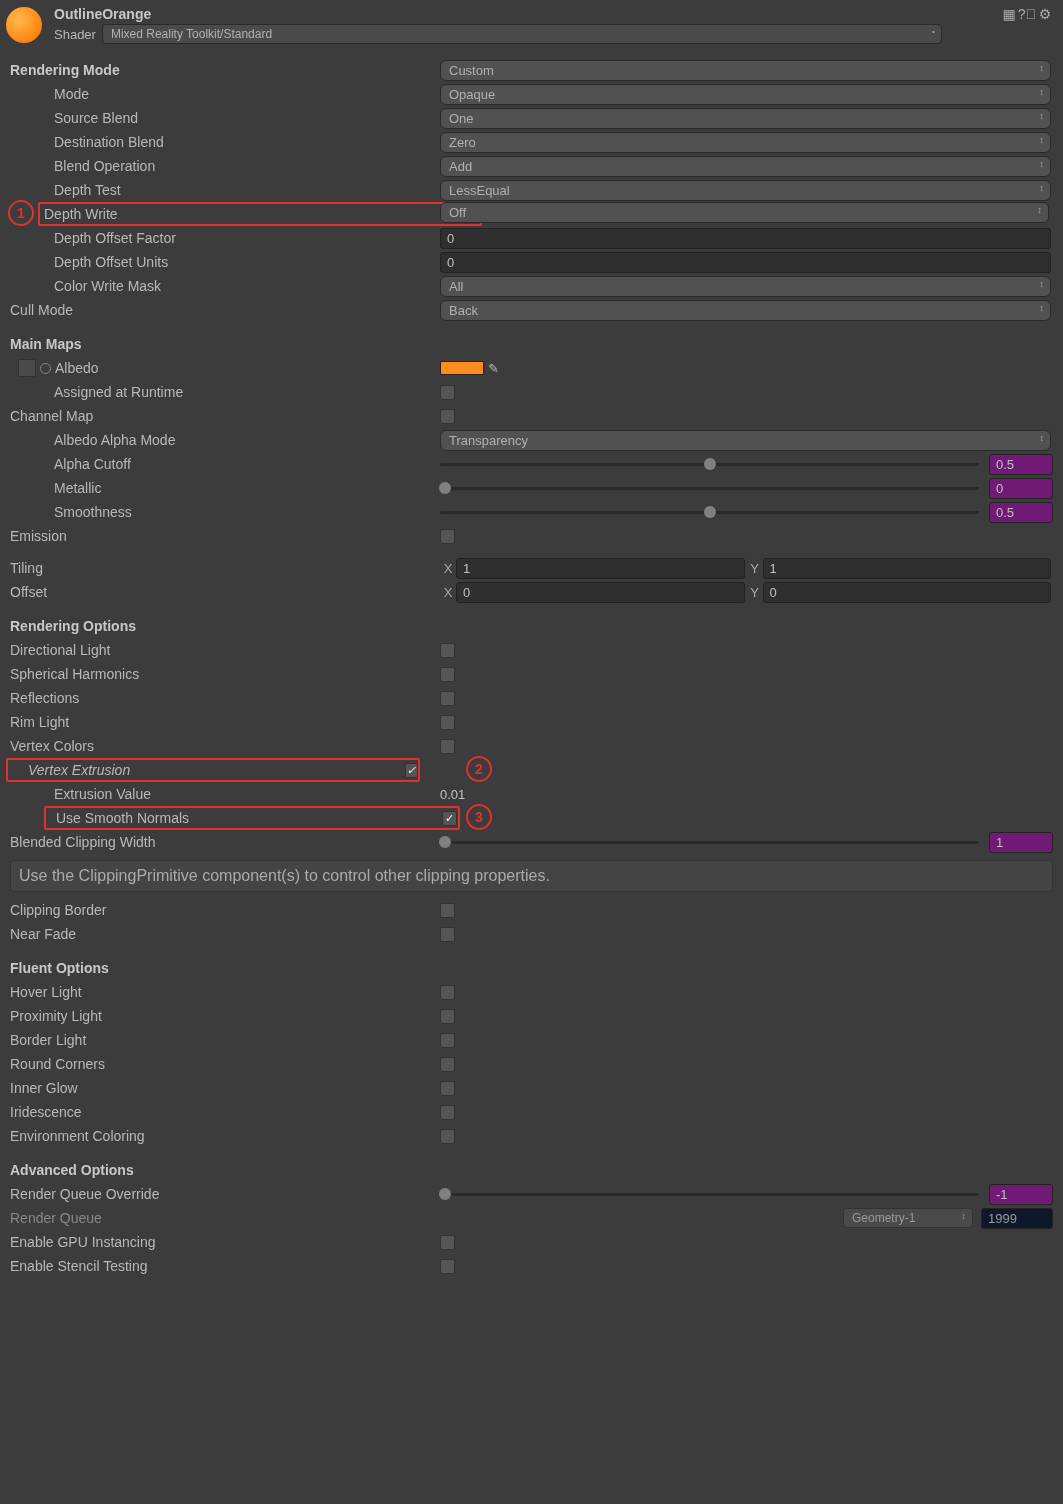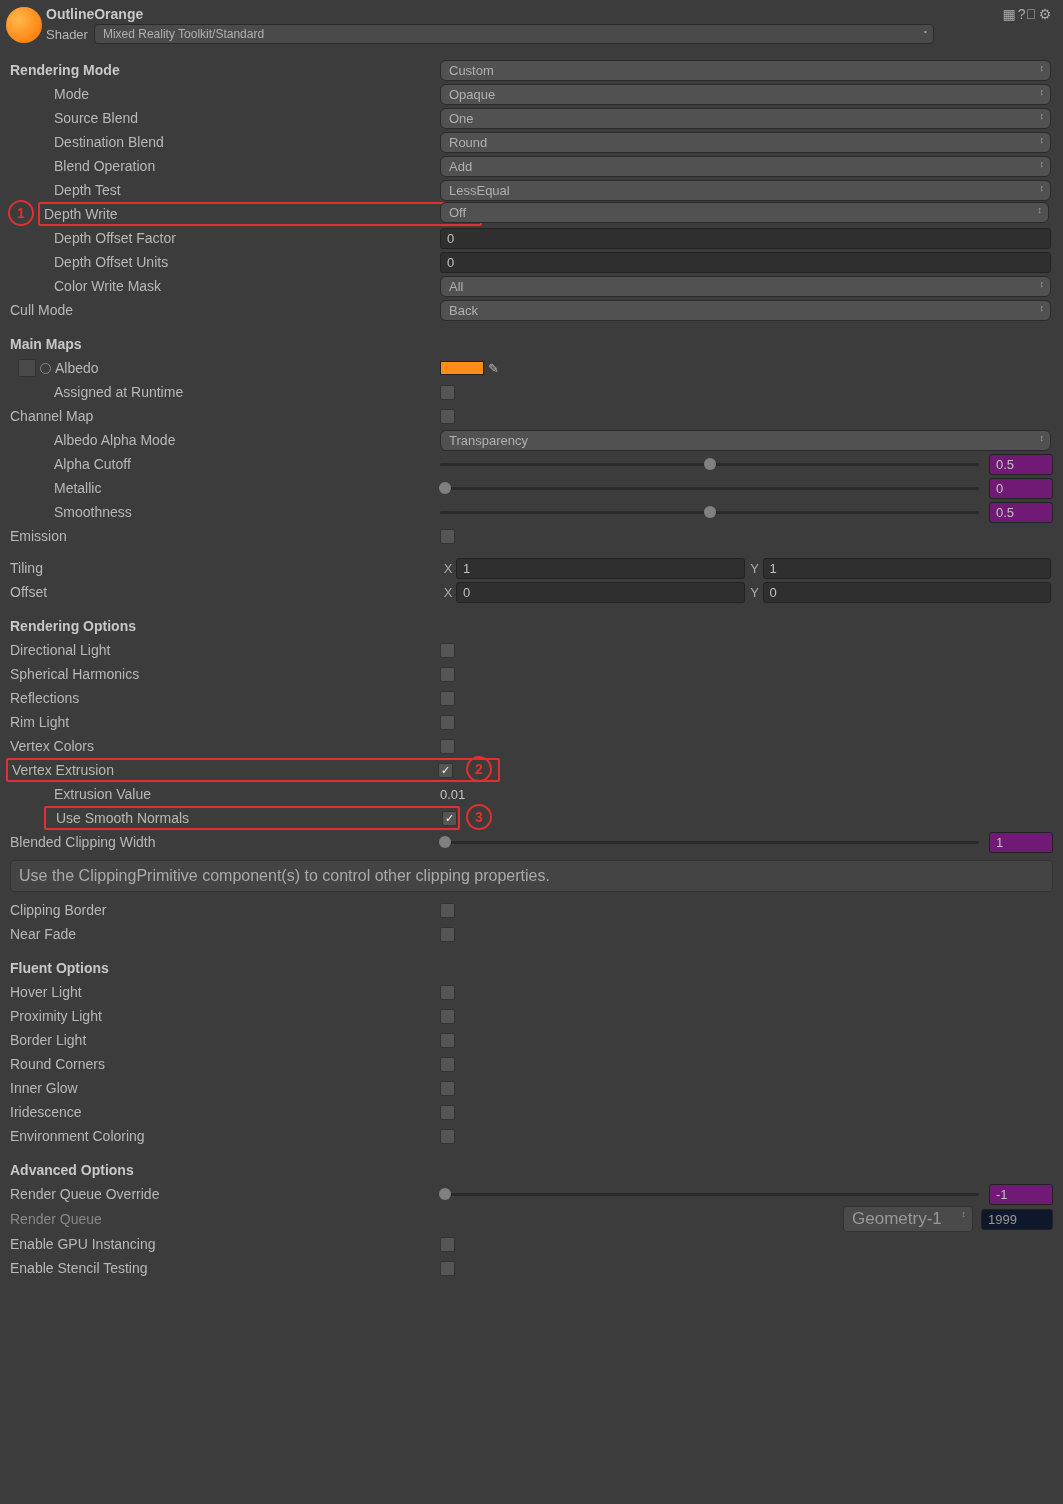--- a/index.html
+++ b/index.html
@@ -1,18 +1,18 @@
 <!DOCTYPE html>
 <html><head>
 <meta charset="utf-8">
 <style>
   * { box-sizing: border-box; margin: 0; padding: 0; font-family: Arial, sans-serif; }
   body { background: #3c3c3c; color: #b8b8b8; font-size: 13px; width: 1063px; }
   .panel { padding: 6px 10px 10px 10px; }
-  .header { display: flex; align-items: center; gap: 4px; position: relative; }
+  .header { display: flex; align-items: center; gap: 12px; position: relative; }
   .sphere { width: 36px; height: 36px; border-radius: 50%; background: radial-gradient(circle at 35% 35%, #ffb84d, #ff8c1a 60%, #e67300); margin-left: -4px; }
   .header-text { display: flex; flex-direction: column; }
   .title { font-weight: bold; color: #c8c8c8; font-size: 14px; }
   .shader-row { display: flex; align-items: center; gap: 6px; margin-top: 2px; }
   .shader-dd { background: #4a4a4a; border: 1px solid #2a2a2a; border-radius: 4px; padding: 2px 8px; width: 840px; color: #b0b0b0; font-size: 12px; position: relative; }
   .shader-dd::after { content: '\2022'; position: absolute; right: 6px; font-size: 8px; color: #aaa; }
   .header-icons { position: absolute; right: 0; top: 0; display: flex; gap: 2px; color: #aaa; }
   .header-icons span { width: 16px; height: 16px; display: flex; align-items: center; justify-content: center; font-size: 14px; }
   .section-title { font-weight: bold; color: #c8c8c8; margin: 14px 0 4px 0; font-size: 14px; }
   .row { display: flex; align-items: center; min-height: 24px; }
@@ -30,21 +30,21 @@
   .color-swatch { width: 44px; height: 14px; background: #ff8c1a; border: 1px solid #222; }
   .eyedropper { margin-left: 4px; }
   .xy-row .axis-label { width: 16px; text-align: center; color: #aaa; }
   .xy-row .numfield { flex: 1; }
   .map-slot { width: 18px; height: 18px; background: #4a4a4a; border: 1px solid #333; border-radius: 2px; margin-right: 4px; }
   .radio { width: 11px; height: 11px; border-radius: 50%; border: 1px solid #888; margin-right: 4px; }
   .hl-box { border: 2px solid #e03030; border-radius: 2px; }
   .hl-circle { width: 26px; height: 26px; border: 2.5px solid #e03030; border-radius: 50%; display: flex; align-items: center; justify-content: center; color: #e03030; font-weight: bold; font-size: 14px; position: absolute; }
   .info-note { background: #444; border: 1px solid #333; border-radius: 4px; padding: 6px 8px; font-size: 16px; color: #aaa; margin: 6px 0; }
   .rq-container { flex: 1; display: flex; align-items: center; gap: 8px; }
-  .rq-dd { background: #4a4a4a; border: 1px solid #333; border-radius: 4px; padding: 2px 8px; color: #999; font-size: 17px; min-width: 130px; position: relative; }
+  .rq-dd { background: #4a4a4a; border: 1px solid #333; border-radius: 4px; padding: 2px 8px; color: #999; font-size: 12px; min-width: 130px; position: relative; }
   .rq-dd::after { content: '\2195'; position: absolute; right: 6px; font-size: 9px; }
 </style>
 </head>
 <body>
 
 <div class="panel">
 
   <div class="header">
     <div class="sphere"></div>
     <div class="header-text">
@@ -68,21 +68,21 @@
   <div class="row">
       <div class="label i1">Mode</div>
       <div class="dropdown">Opaque</div>
     </div>
   <div class="row">
       <div class="label i1">Source Blend</div>
       <div class="dropdown">One</div>
     </div>
   <div class="row">
       <div class="label i1">Destination Blend</div>
-      <div class="dropdown">Round</div>
+      <div class="dropdown">Zero</div>
     </div>
   <div class="row">
       <div class="label i1">Blend Operation</div>
       <div class="dropdown">Add</div>
     </div>
   <div class="row">
       <div class="label i1">Depth Test</div>
       <div class="dropdown">LessEqual</div>
     </div>
 
@@ -198,21 +198,21 @@
   <div class="row">
       <div class="label">Rim Light</div>
       <div class="checkbox"></div>
     </div>
   <div class="row">
       <div class="label">Vertex Colors</div>
       <div class="checkbox"></div>
     </div>
 
   <div style="position:relative;">
-    <div class="row hl-box" style="width:494px;margin-left:-4px;padding-left:4px;">
+    <div class="row hl-box" style="width:414px;margin-left:-4px;padding-left:20px;font-style:italic;">
       <div class="label" style="width:426px;">Vertex Extrusion</div>
       <div class="checkbox">✓</div>
     </div>
     <div class="hl-circle" style="left:456px;top:-2px;">2</div>
   </div>
 
   <div class="row">
       <div class="label i2">Extrusion Value</div>
       <div style="color:#c0c0c0;">0.01</div>
     </div>

